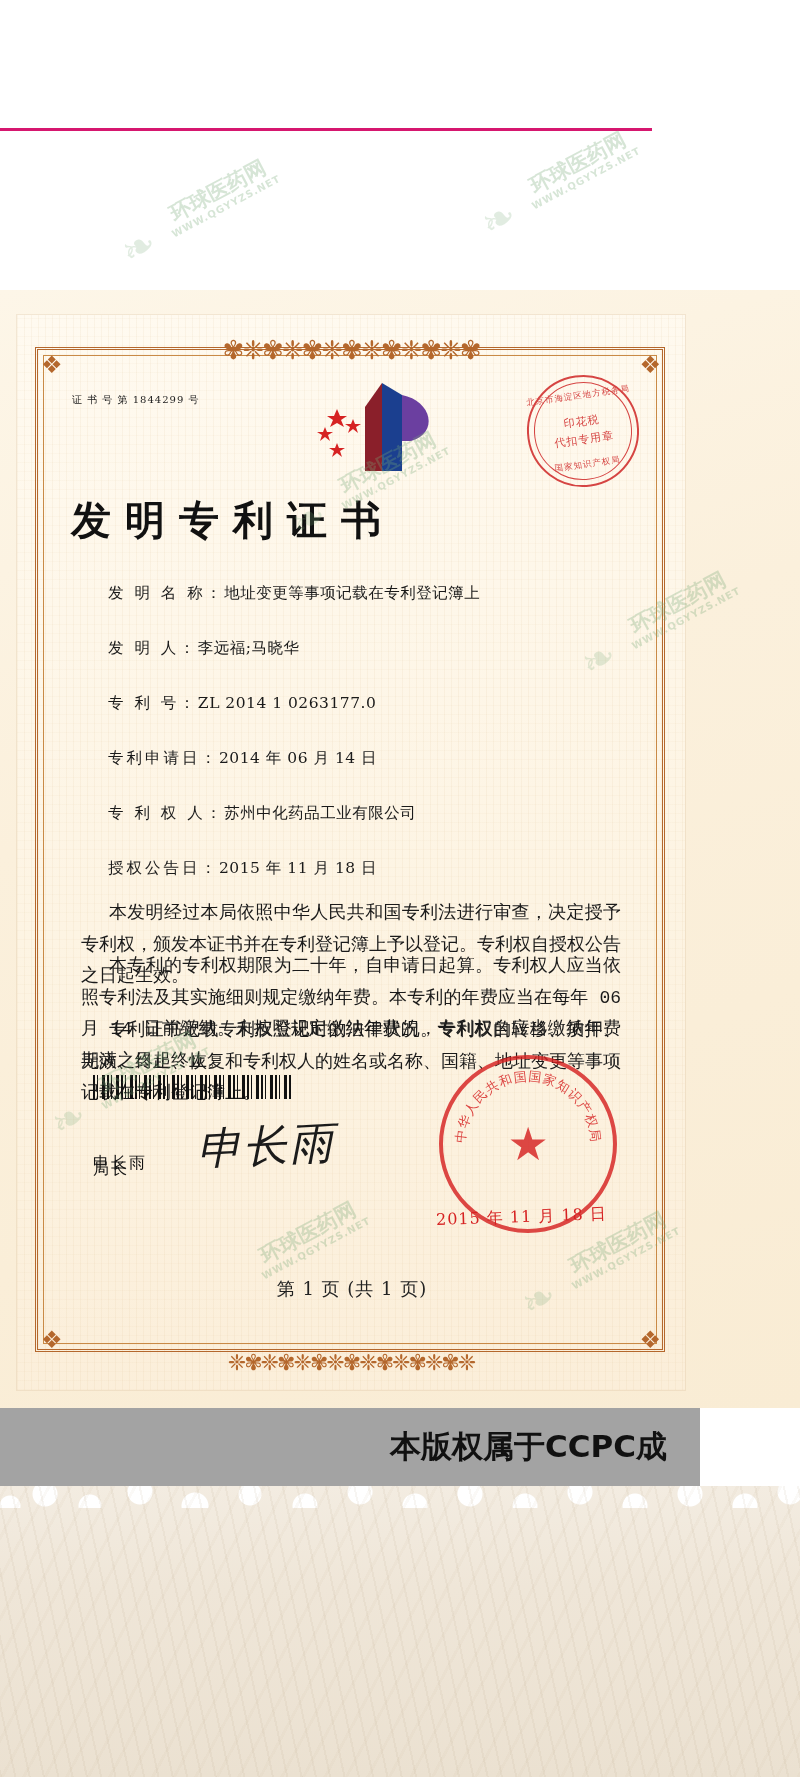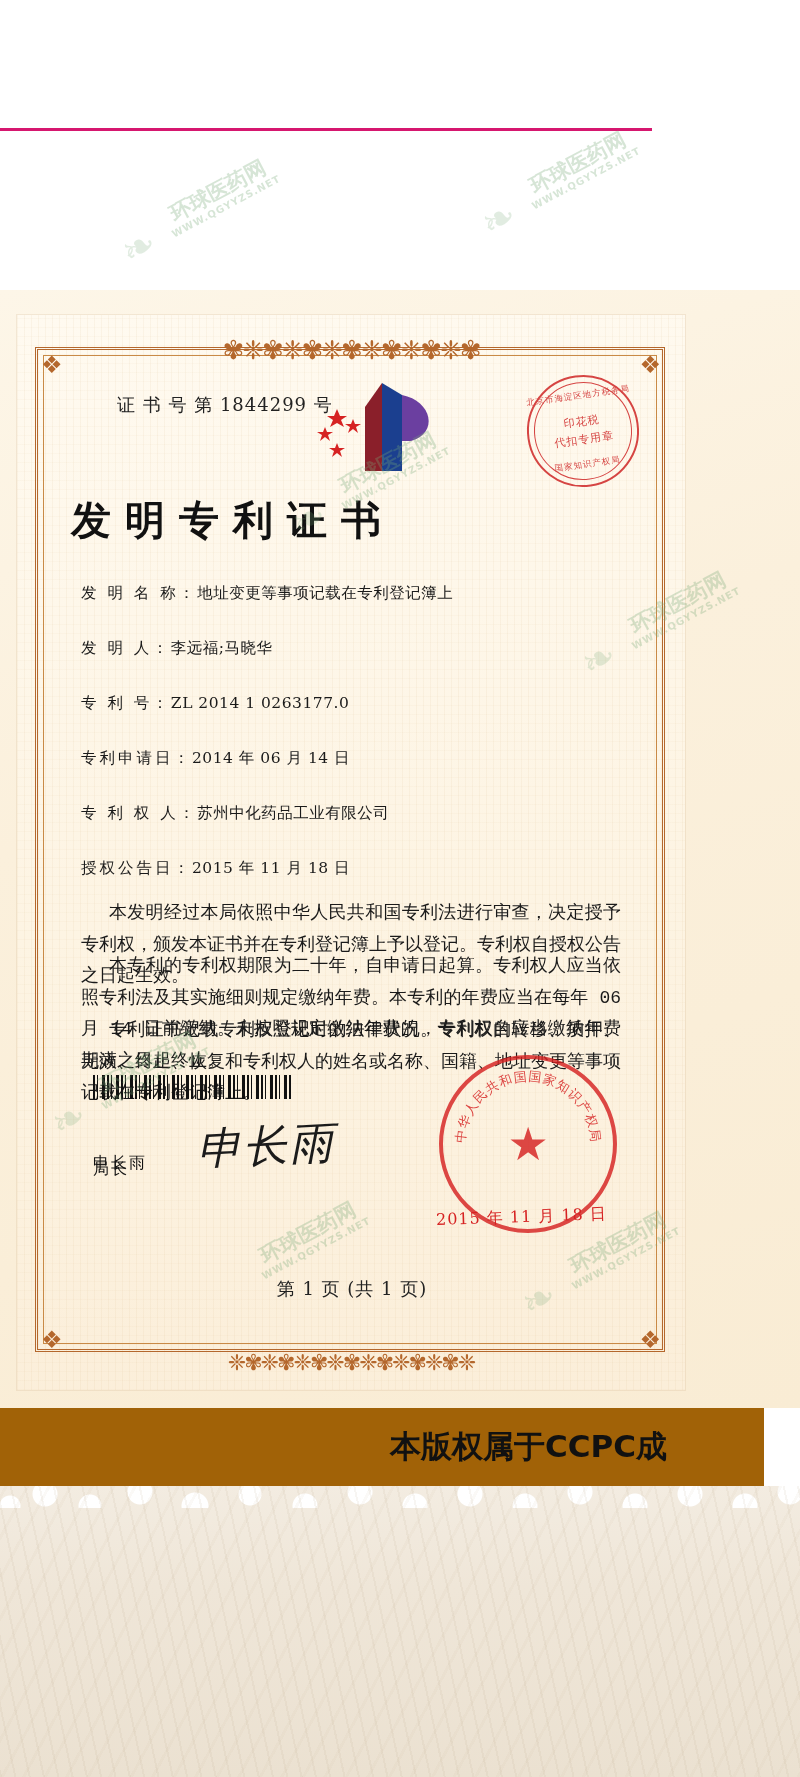--- a/index.html
+++ b/index.html
@@ -144,24 +144,23 @@
     left: 40px;
     top: 60px;
     width: 590px;
     height: 960px;
   }
   .cert-no {
     position: absolute;
     left: 15px;
     top: 18px;
     font-family: "DejaVu Serif", serif;
-    font-size: 18px;
+    font-size: 10px;
     color: #222;
     letter-spacing: 1px;
-    margin-left: 45px;
   }
 
   
   .emblem {
     position: absolute;
     left: 250px;
     top: 0px;
     width: 150px;
     height: 110px;
   }
@@ -213,21 +212,21 @@
   }
 
   .field {
     position: absolute;
     left: 24px;
     font-family: "DejaVu Serif", serif;
     font-size: 15.5px;
     color: #1a1a1a;
     white-space: nowrap;
   }
-  .field .lbl { letter-spacing: 3px; }
+  .field .lbl { letter-spacing: 3px; margin-left: 27px; }
   .field .val { letter-spacing: 0.5px; }
 
   .para {
     position: absolute;
     left: 24px;
     width: 540px;
     font-family: Liberation Mono, monospace;
     font-size: 18px;
     line-height: 1.75;
     color: #1a1a1a;
@@ -329,23 +328,23 @@
     font-size: 18px;
     color: #222;
     letter-spacing: 1px;
   }
 
   
   .caption-band {
     position: absolute;
     left: 0;
     top: 1408px;
-    width: 764px;
+    width: 700px;
     height: 78px;
-    background: #a16207;
+    background: #a3a3a3;
   }
   .caption-text {
     position: absolute;
     left: 390px;
     top: 18px;
     font-family: "DejaVu Sans", sans-serif;
     font-weight: bold;
     font-size: 31px;
     color: #111;
     white-space: nowrap;

